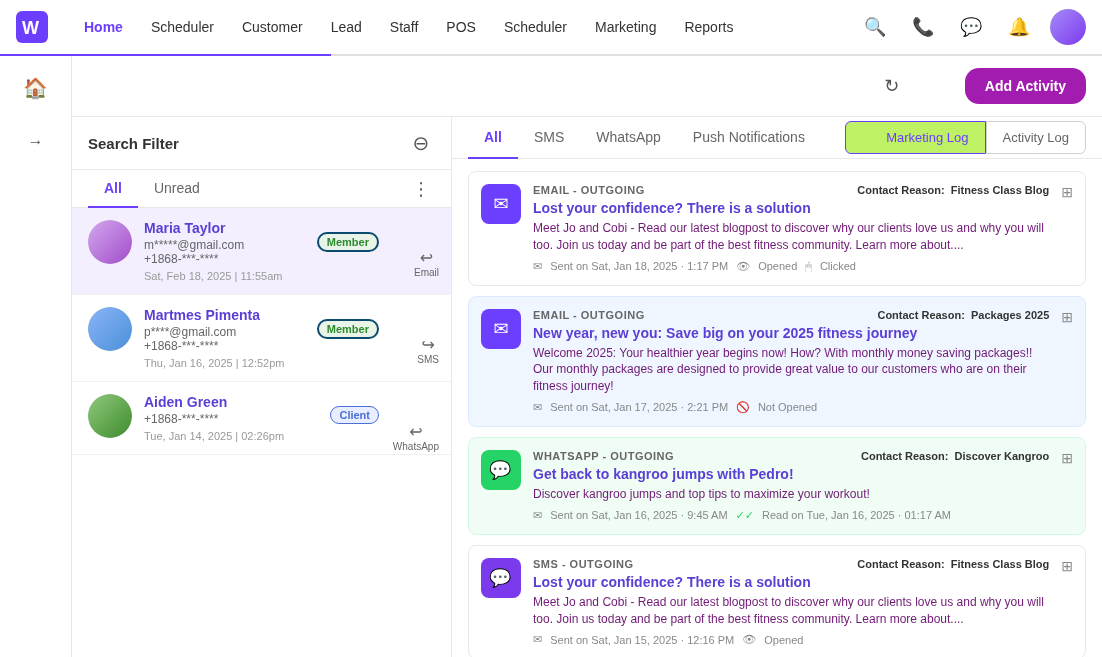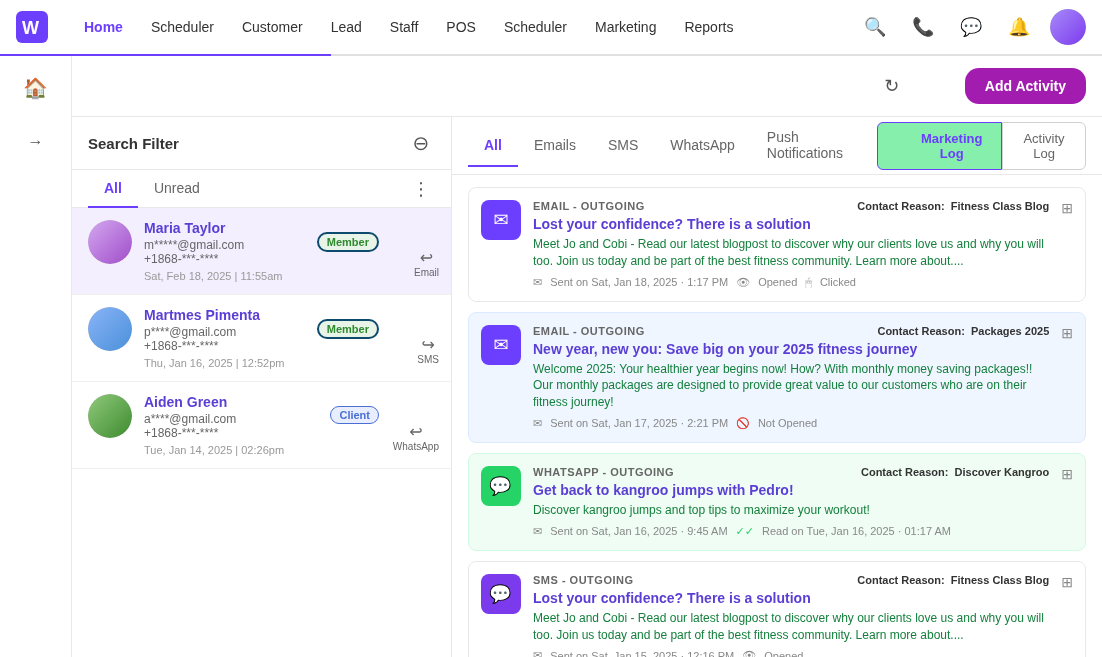--- a/index.html
+++ b/index.html
@@ -154,21 +154,21 @@
 
     .log-toggle {
       margin-left: auto; display: flex; gap: 0;
     }
     .log-btn {
       padding: 8px 16px; font-size: 13px; cursor: pointer; border: 1px solid #6c3fff;
       background: none; color: #6c3fff; font-weight: 500;
     }
     .log-btn:first-child { border-radius: 6px 0 0 6px; }
     .log-btn:last-child { border-radius: 0 6px 6px 0; }
-    .log-btn.active { background: #86efac; color: #6c3fff; font-weight: 700; padding-left: 40px; }
+    .log-btn.active { background: #bef264; color: #6c3fff; font-weight: 400; padding-left: 40px; }
     .log-btn:not(.active) { background: none; color: #666; border-color: #d0d0d0; }
 
     
     .activity-list { flex: 1; overflow-y: auto; padding: 12px 16px; display: flex; flex-direction: column; gap: 10px; }
 
     .activity-item {
       display: flex; align-items: flex-start; gap: 12px;
       border: 1px solid #e8e8e8; border-radius: 8px; padding: 12px;
       background: #fff;
     }
@@ -183,21 +183,21 @@
     .icon-email { background: #6c3fff; color: #fff; }
     .icon-whatsapp { background: #25d366; color: #fff; }
     .icon-sms { background: #7c3aed; color: #fff; }
 
     .activity-content { flex: 1; min-width: 0; }
     .activity-header { display: flex; justify-content: space-between; align-items: flex-start; margin-bottom: 4px; }
     .activity-type { font-size: 11px; font-weight: 600; color: #666; text-transform: uppercase; letter-spacing: 0.5px; }
     .activity-reason { font-size: 11px; color: #666; }
     .activity-reason span { font-weight: 600; color: #333; }
     .activity-title { font-size: 14px; font-weight: 600; color: #5b3fd4; margin-bottom: 4px; cursor: pointer; }
-    .activity-body { font-size: 12px; color: #15803d; line-height: 1.4; margin-bottom: 6px; }
+    .activity-body { font-size: 12px; color: #701a75; line-height: 1.4; margin-bottom: 6px; }
     .activity-meta { font-size: 11px; color: #888; display: flex; align-items: center; gap: 8px; }
     .expand-icon { font-size: 14px; color: #888; cursor: pointer; }
 
     .whatsapp-read { color: #25d366; }
   </style>
 </head>
 <body>
 
 <nav class="topnav">
   <div class="logo">
@@ -293,39 +293,37 @@
             <span class="action-label">SMS</span>
           </div>
         </div>
 
         <div class="contact-item">
           <div class="contact-avatar">
             <div class="avatar-placeholder avatar-3"></div>
           </div>
           <div class="contact-info">
             <div class="contact-name">Aiden Green</div>
-            <div class="contact-email">a****@gmail.com</div>
             <div class="contact-phone">+1868-***-****</div>
             <div class="contact-time">Tue, Jan 14, 2025 | 02:26pm</div>
           </div>
           <div style="position:absolute;top:12px;right:12px;">
             <span class="contact-badge badge-client">Client</span>
           </div>
           <div class="contact-action">
             <span class="action-icon">↩</span>
             <span class="action-label">WhatsApp</span>
           </div>
         </div>
       </div>
     </div>
 
     <div class="right-panel">
       <div class="channel-tabs">
         <div class="channel-tab active">All</div>
-        <div class="channel-tab">Emails</div>
         <div class="channel-tab">SMS</div>
         <div class="channel-tab">WhatsApp</div>
         <div class="channel-tab">Push Notifications</div>
         <div class="log-toggle">
           <button class="log-btn active">Marketing Log</button>
           <button class="log-btn">Activity Log</button>
         </div>
       </div>
 
       <div class="activity-list">

